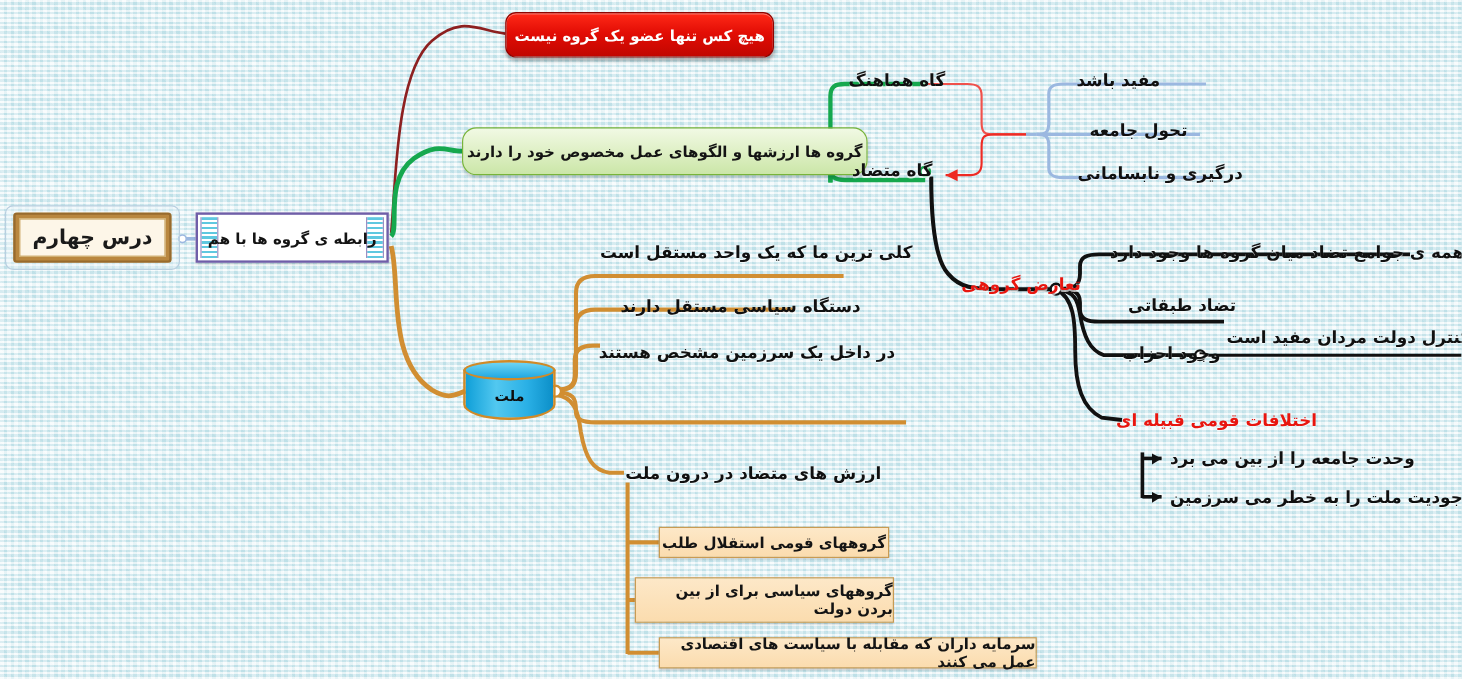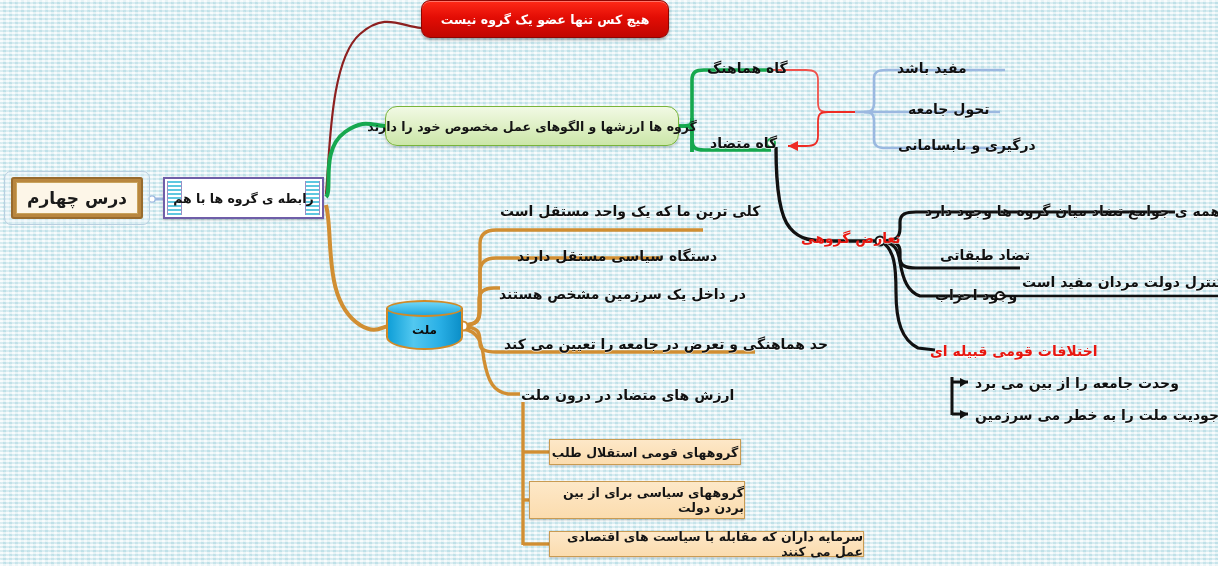--- a/index.html
+++ b/index.html
@@ -70,32 +70,32 @@
     position:absolute;top:2px;bottom:2px;width:13px;
     background:repeating-linear-gradient(180deg,#5fc8e0 0 2px,#ffffff 2px 4px);
     border-left:1px solid #9b8fc4;border-right:1px solid #9b8fc4;
   }
   #notebook .rings.l{left:2px;}
   #notebook .rings.r{right:2px;}
   #notebook span{font-size:12.5px;font-weight:bold;color:#141414;direction:rtl;z-index:2;}
 
   
   #red-box{
-    left:421px;top:0;width:248px;height:38px;
+    left:421px;top:10px;width:224px;height:38px;
     border-radius:9px;
     background:linear-gradient(180deg,#ff2a18 0%,#e30d05 45%,#c10600 100%);
     border:1px solid #8f0400;box-sizing:border-box;
     display:flex;align-items:center;justify-content:center;
     box-shadow:0 2px 3px rgba(0,0,0,.3), inset 0 1px 0 rgba(255,255,255,.35);
   }
   #red-box span{font-size:12.5px;font-weight:bold;color:#ffffff;direction:rtl;}
 
   
   #green-box{
-    left:385px;top:106px;width:294px;height:40px;
+    left:385px;top:106px;width:338px;height:40px;
     border-radius:12px;
     background:linear-gradient(180deg,#f1f9e4 0%,#dff0c6 50%,#cbe6a8 100%);
     border:1.5px solid #78b43a;box-sizing:border-box;
     display:flex;align-items:center;justify-content:center;
     box-shadow:0 2px 3px rgba(0,0,0,.18);
   }
   #green-box span{font-size:12.5px;font-weight:bold;color:#141414;direction:rtl;}
 
   
   #cylinder{
@@ -223,21 +223,20 @@
   <div class="lbl" style="left:707px;top:60px;">گاه هماهنگ</div>
   <div class="lbl" style="left:710px;top:135px;">گاه متضاد</div>
 
   <div class="lbl" style="left:897px;top:60px;">مفید باشد</div>
   <div class="lbl" style="left:908px;top:101px;">تحول جامعه</div>
   <div class="lbl" style="left:898px;top:137px;">درگیری و نابسامانی</div>
 
   <div class="lbl" style="left:500px;top:203px;">کلی ترین ما که یک واحد مستقل است</div>
   <div class="lbl" style="left:517px;top:248px;">دستگاه سیاسی مستقل دارند</div>
   <div class="lbl" style="left:499px;top:286px;">در داخل یک سرزمین مشخص هستند</div>
-  <div class="lbl" style="left:504px;top:336px;">حد هماهنگی و تعرض در جامعه را تعیین می کند</div>
   <div class="lbl" style="left:521px;top:387px;">ارزش های متضاد در درون ملت</div>
 
   <div class="tanbox" id="tan1">گروههای قومی استقلال طلب</div>
   <div class="tanbox" id="tan2">گروههای سیاسی برای از بین بردن دولت</div>
   <div class="tanbox" id="tan3">سرمایه داران که مقابله با سیاست های اقتصادی عمل می کنند</div>
 
   <div class="lbl red" style="left:801px;top:230px;">تعارض گروهی</div>
   <div class="lbl" style="left:925px;top:203px;">در همه ی جوامع تضاد میان گروه ها وجود دارد</div>
   <div class="lbl" style="left:940px;top:247px;">تضاد طبقاتی</div>
   <div class="lbl" style="left:935px;top:287px;">وجود احزاب</div>

